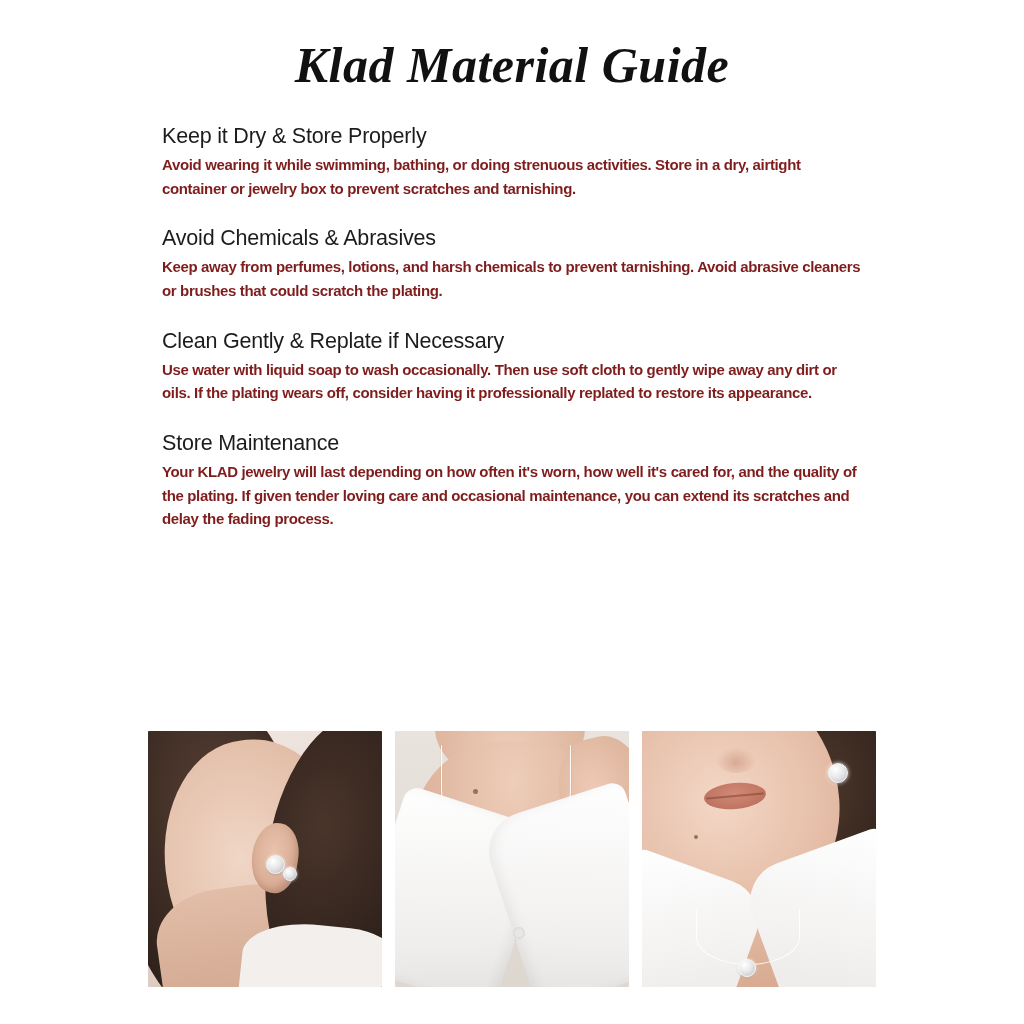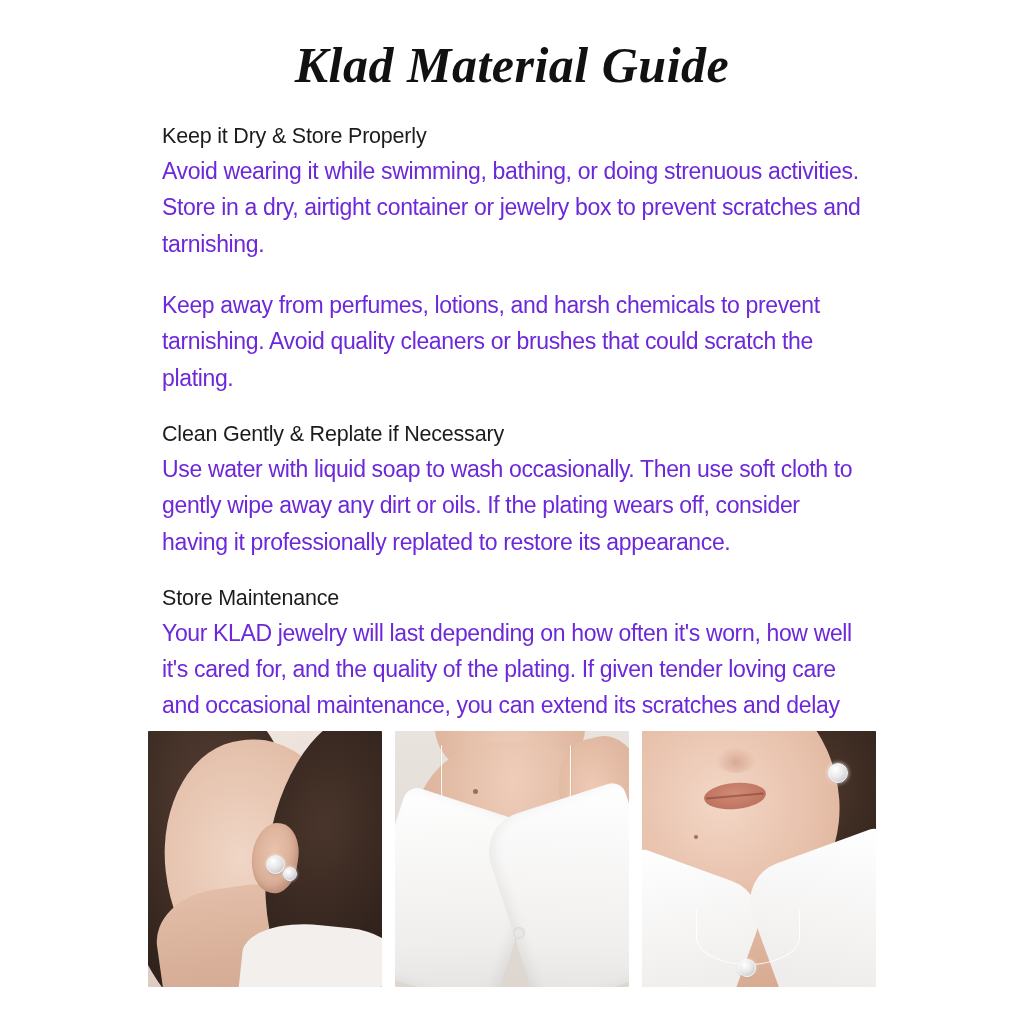--- a/index.html
+++ b/index.html
@@ -38,24 +38,24 @@
   .section:last-of-type { margin-bottom: 0; }
   .sec-head {
     font-size: 21.5px;
     font-weight: 400;
     color: #1c1c1c;
     letter-spacing: -0.2px;
     margin-bottom: 2px;
     line-height: 1.3;
   }
   .sec-body {
-    font-size: 23px;
-    font-weight: 400;
+    font-size: 15px;
+    font-weight: 700;
     line-height: 1.58;
-    color: #6d28d9;
+    color: #7f1d1d;
     letter-spacing: -0.35px;
   }
   .gallery {
     position: absolute;
     left: 148px;
     top: 731px;
     width: 728px;
     height: 256px;
     display: flex;
     gap: 13px;
@@ -240,21 +240,22 @@
   <h1 class="title">Klad Material Guide</h1>
 
   <div class="content">
 
     <div class="section">
       <div class="sec-head">Keep it Dry &amp; Store Properly</div>
       <div class="sec-body">Avoid wearing it while swimming, bathing, or doing strenuous activities. Store in a dry, airtight container or jewelry box to prevent scratches and tarnishing.</div>
     </div>
 
     <div class="section">
-      <div class="sec-body">Keep away from perfumes, lotions, and harsh chemicals to prevent tarnishing. Avoid quality cleaners or brushes that could scratch the plating.</div>
+      <div class="sec-head">Avoid Chemicals &amp; Abrasives</div>
+      <div class="sec-body">Keep away from perfumes, lotions, and harsh chemicals to prevent tarnishing. Avoid abrasive cleaners or brushes that could scratch the plating.</div>
     </div>
 
     <div class="section">
       <div class="sec-head">Clean Gently &amp; Replate if Necessary</div>
       <div class="sec-body">Use water with liquid soap to wash occasionally. Then use soft cloth to gently wipe away any dirt or oils. If the plating wears off, consider having it professionally replated to restore its appearance.</div>
     </div>
 
     <div class="section">
       <div class="sec-head">Store Maintenance</div>
       <div class="sec-body">Your KLAD jewelry will last depending on how often it's worn, how well it's cared for, and the quality of the plating. If given tender loving care and occasional maintenance, you can extend its scratches and delay the fading process.</div>

